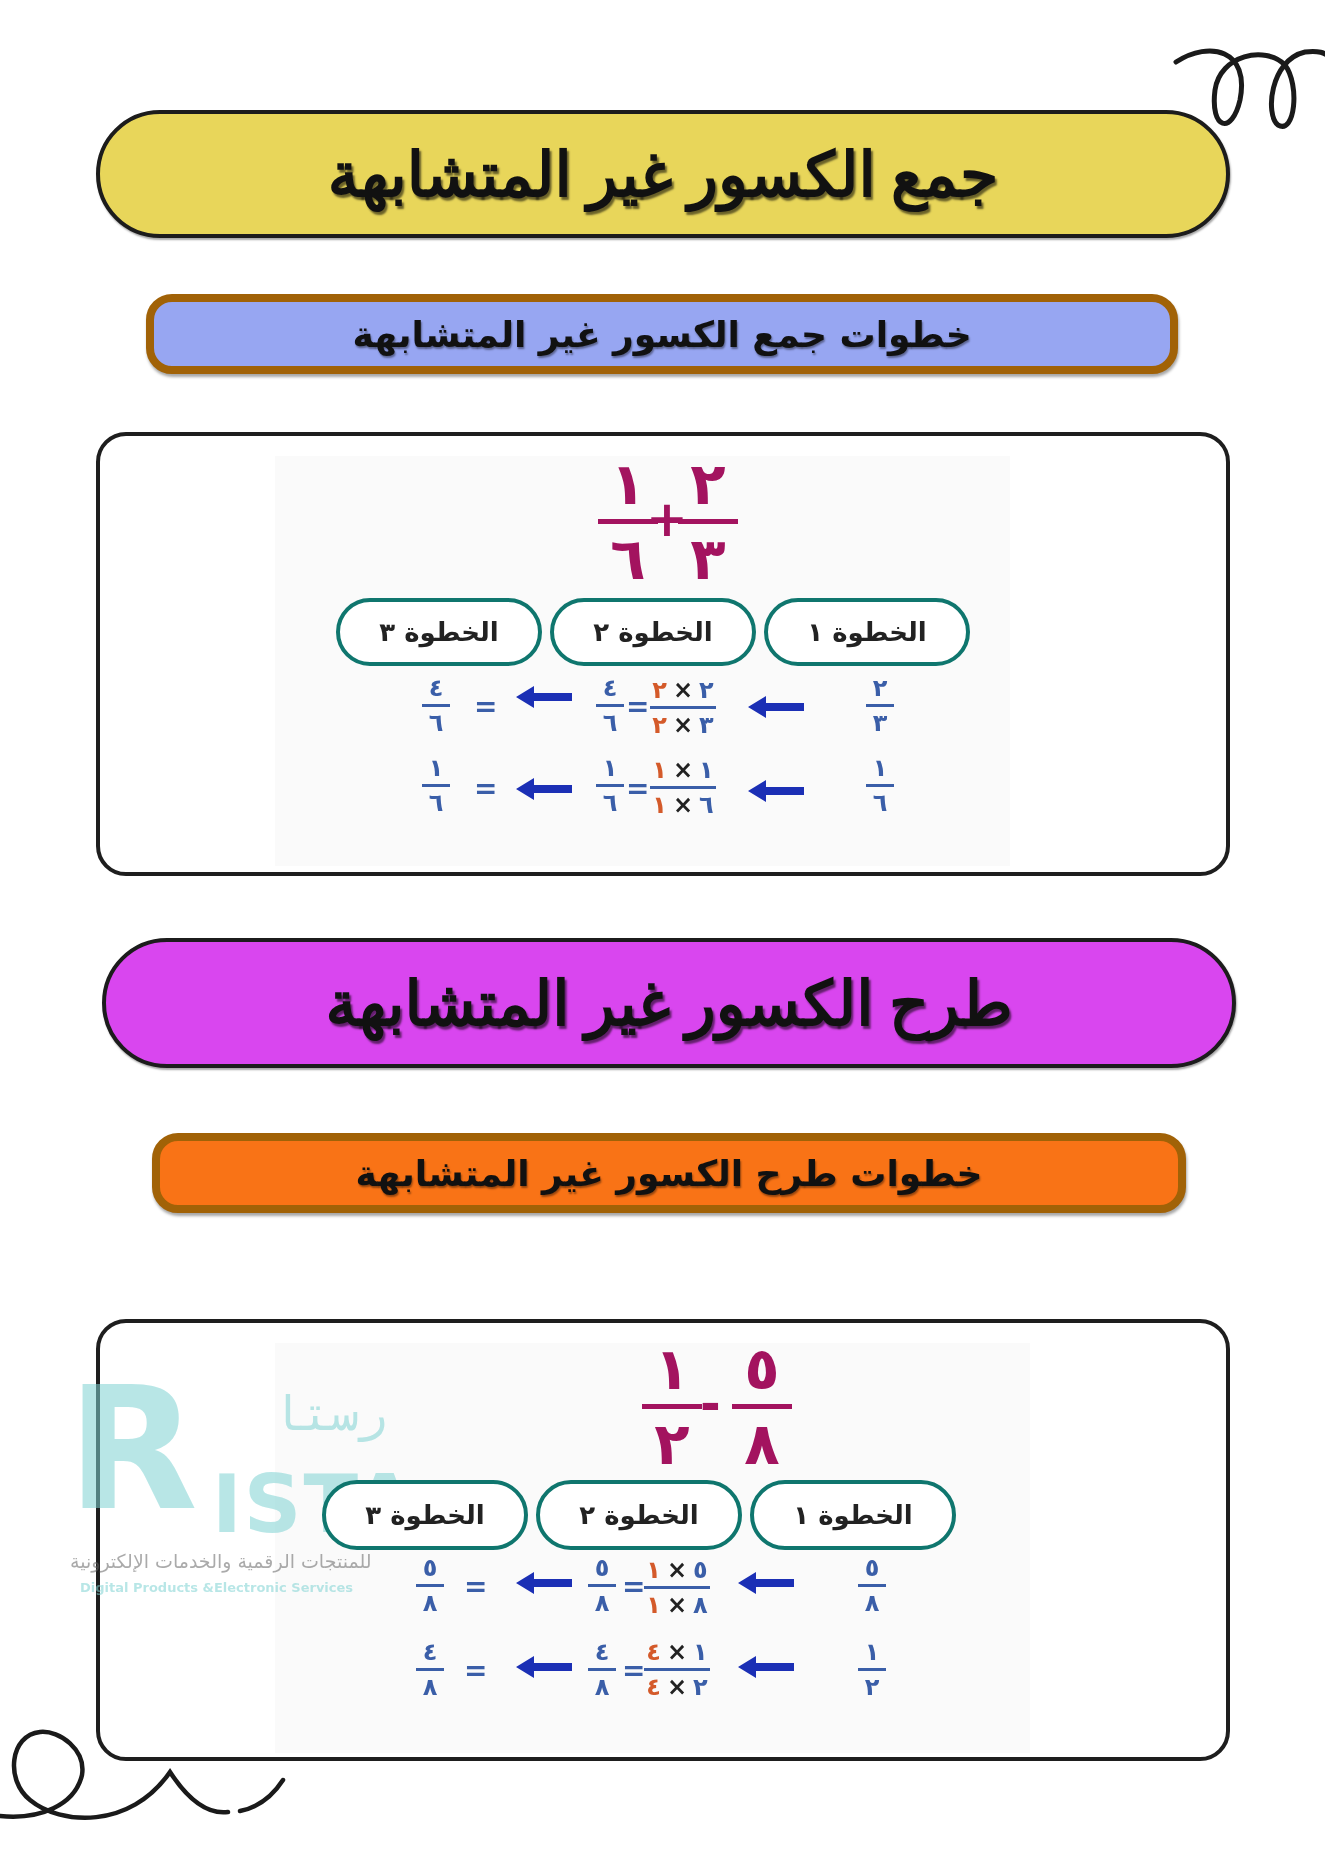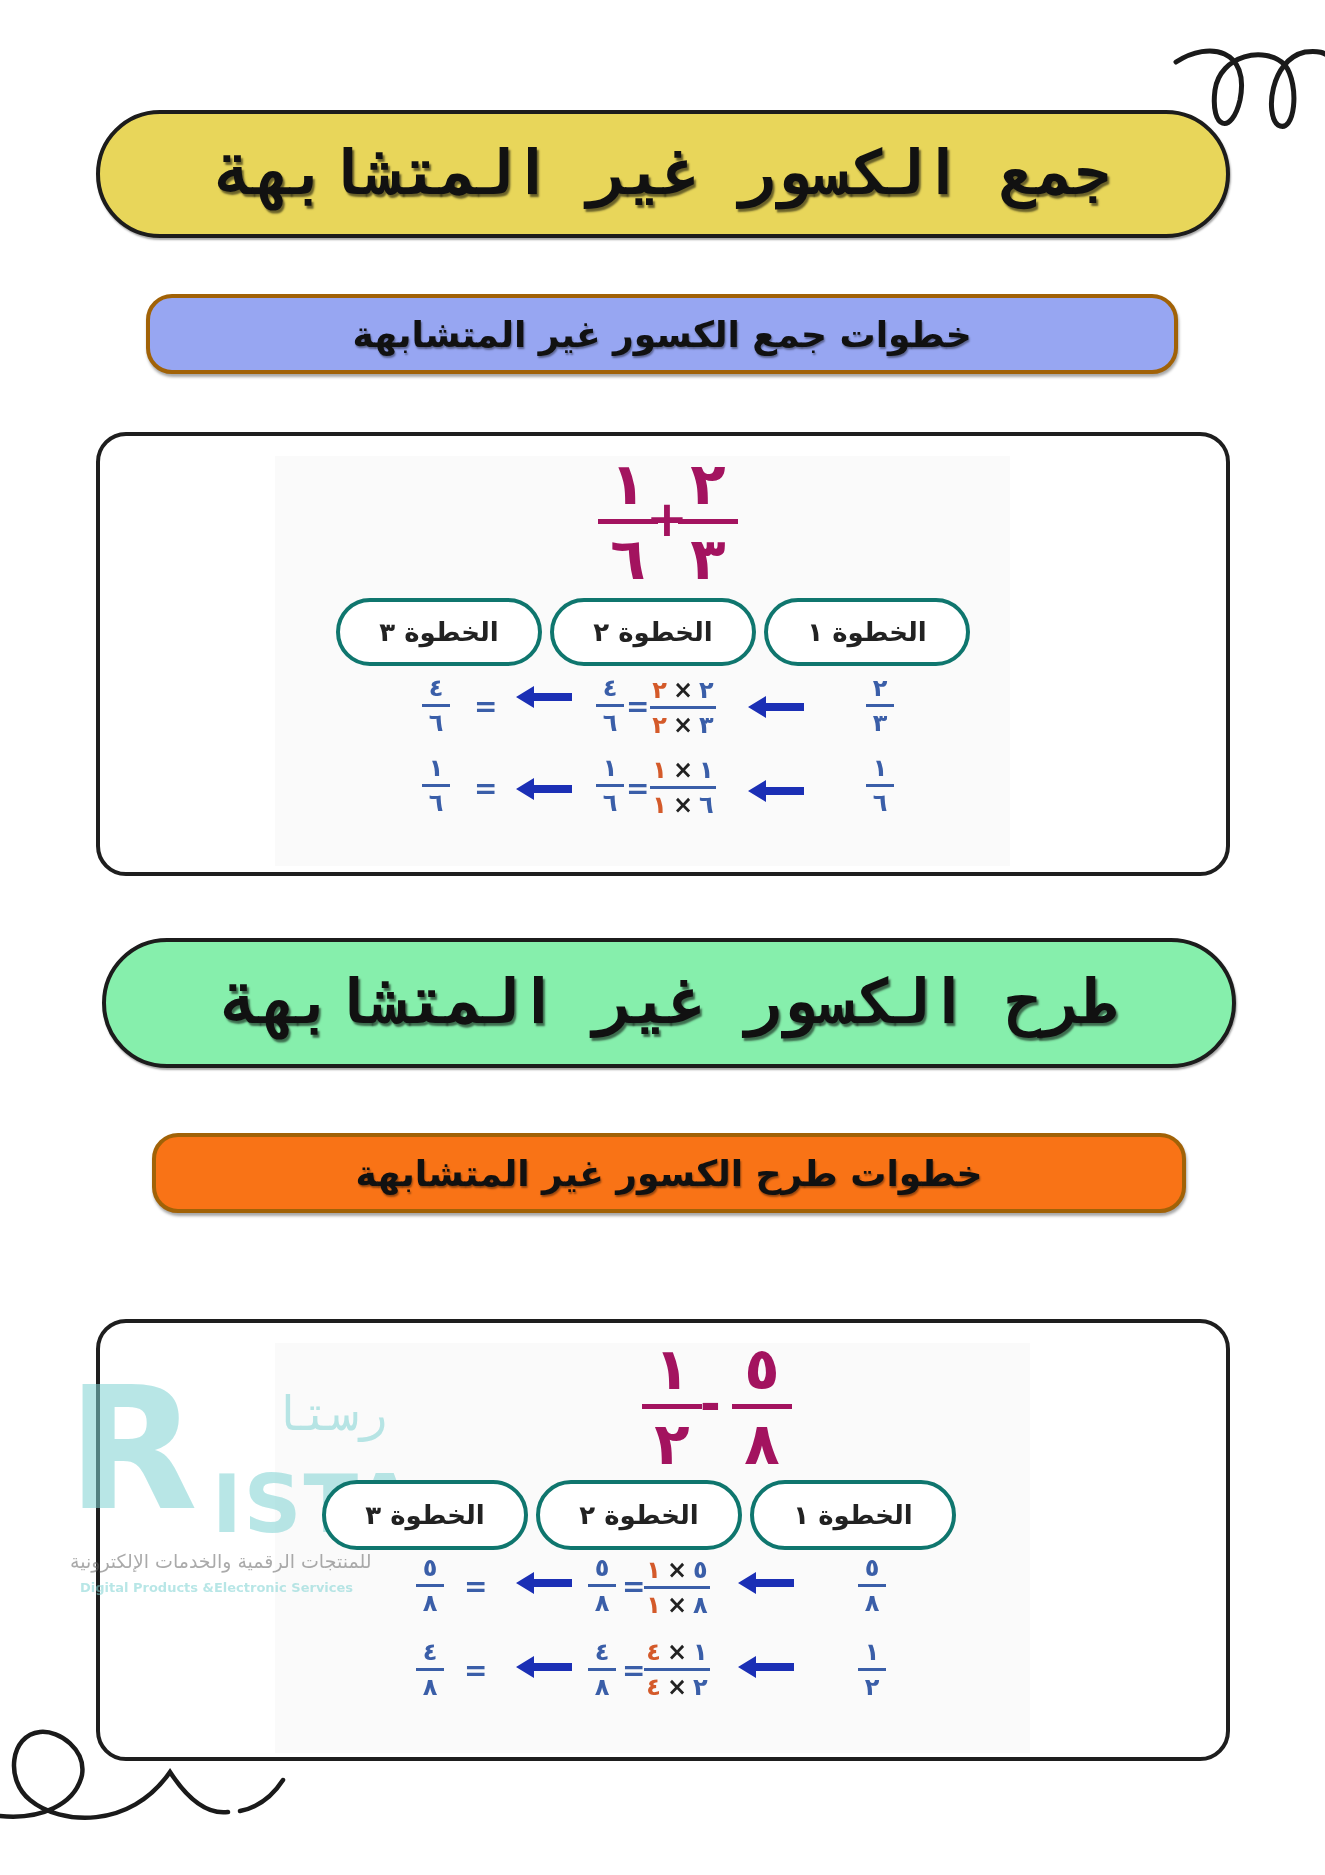--- a/index.html
+++ b/index.html
@@ -10,27 +10,27 @@
     }
     .abs { position: absolute; }
     .banner {
       position: absolute; box-sizing: border-box;
       border: 4px solid #1c1c1c; border-radius: 70px;
       display: flex; align-items: center; justify-content: center;
       direction: rtl;
       box-shadow: 1px 2px 2px rgba(0,0,0,0.35);
     }
     .banner-title {
-      font-family: Liberation Mono, monospace; font-weight: bold;
+      font-family: Liberation Serif, serif; font-weight: bold;
       font-size: 62px; color: #111; letter-spacing: -1px;
       text-shadow: 2px 3px 2px rgba(0,0,0,0.55);
     }
     .sub {
       position: absolute; box-sizing: border-box;
-      border: 4px solid #a16207; border-radius: 26px;
+      border: 8px solid #a16207; border-radius: 26px;
       display: flex; align-items: center; justify-content: center;
       direction: rtl;
       box-shadow: 1px 3px 3px rgba(0,0,0,0.35);
     }
     .sub-title {
       font-family: "DejaVu Sans", sans-serif; font-weight: bold;
       font-size: 36px; color: #111;
       text-shadow: 1px 2px 2px rgba(0,0,0,0.4);
     }
     .card {
@@ -177,21 +177,21 @@
 <svg class="arrow" style="left:516px;top:778px" viewBox="0 0 56 22">
     <polygon points="0,11 18,0 18,7 56,7 56,15 18,15 18,22" fill="#1b2fb5"></polygon>
   </svg>
 <span class="eq" style="left:474px;top:772px;">=</span>
 <div class="frac small" style="left:422px;top:756px;">
   <span class="num">١</span>
     <span class="bar"></span>
     <span class="den">٦</span>
 </div>
 
-<div class="banner" style="left:102px;top:938px;width:1134px;height:130px;background:#86efac;">
+<div class="banner" style="left:102px;top:938px;width:1134px;height:130px;background:#d946ef;">
   <span class="banner-title">طرح الكسور غير المتشابهة</span>
 </div>
 
 <div class="sub" style="left:152px;top:1133px;width:1034px;height:80px;background:#f97316;">
   <span class="sub-title">خطوات طرح الكسور غير المتشابهة</span>
 </div>
 
 <div class="card" style="left:96px;top:1319px;width:1134px;height:442px;">
   <div class="card-inner" style="left:175px;top:20px;width:755px;height:410px;"></div>
 </div>

